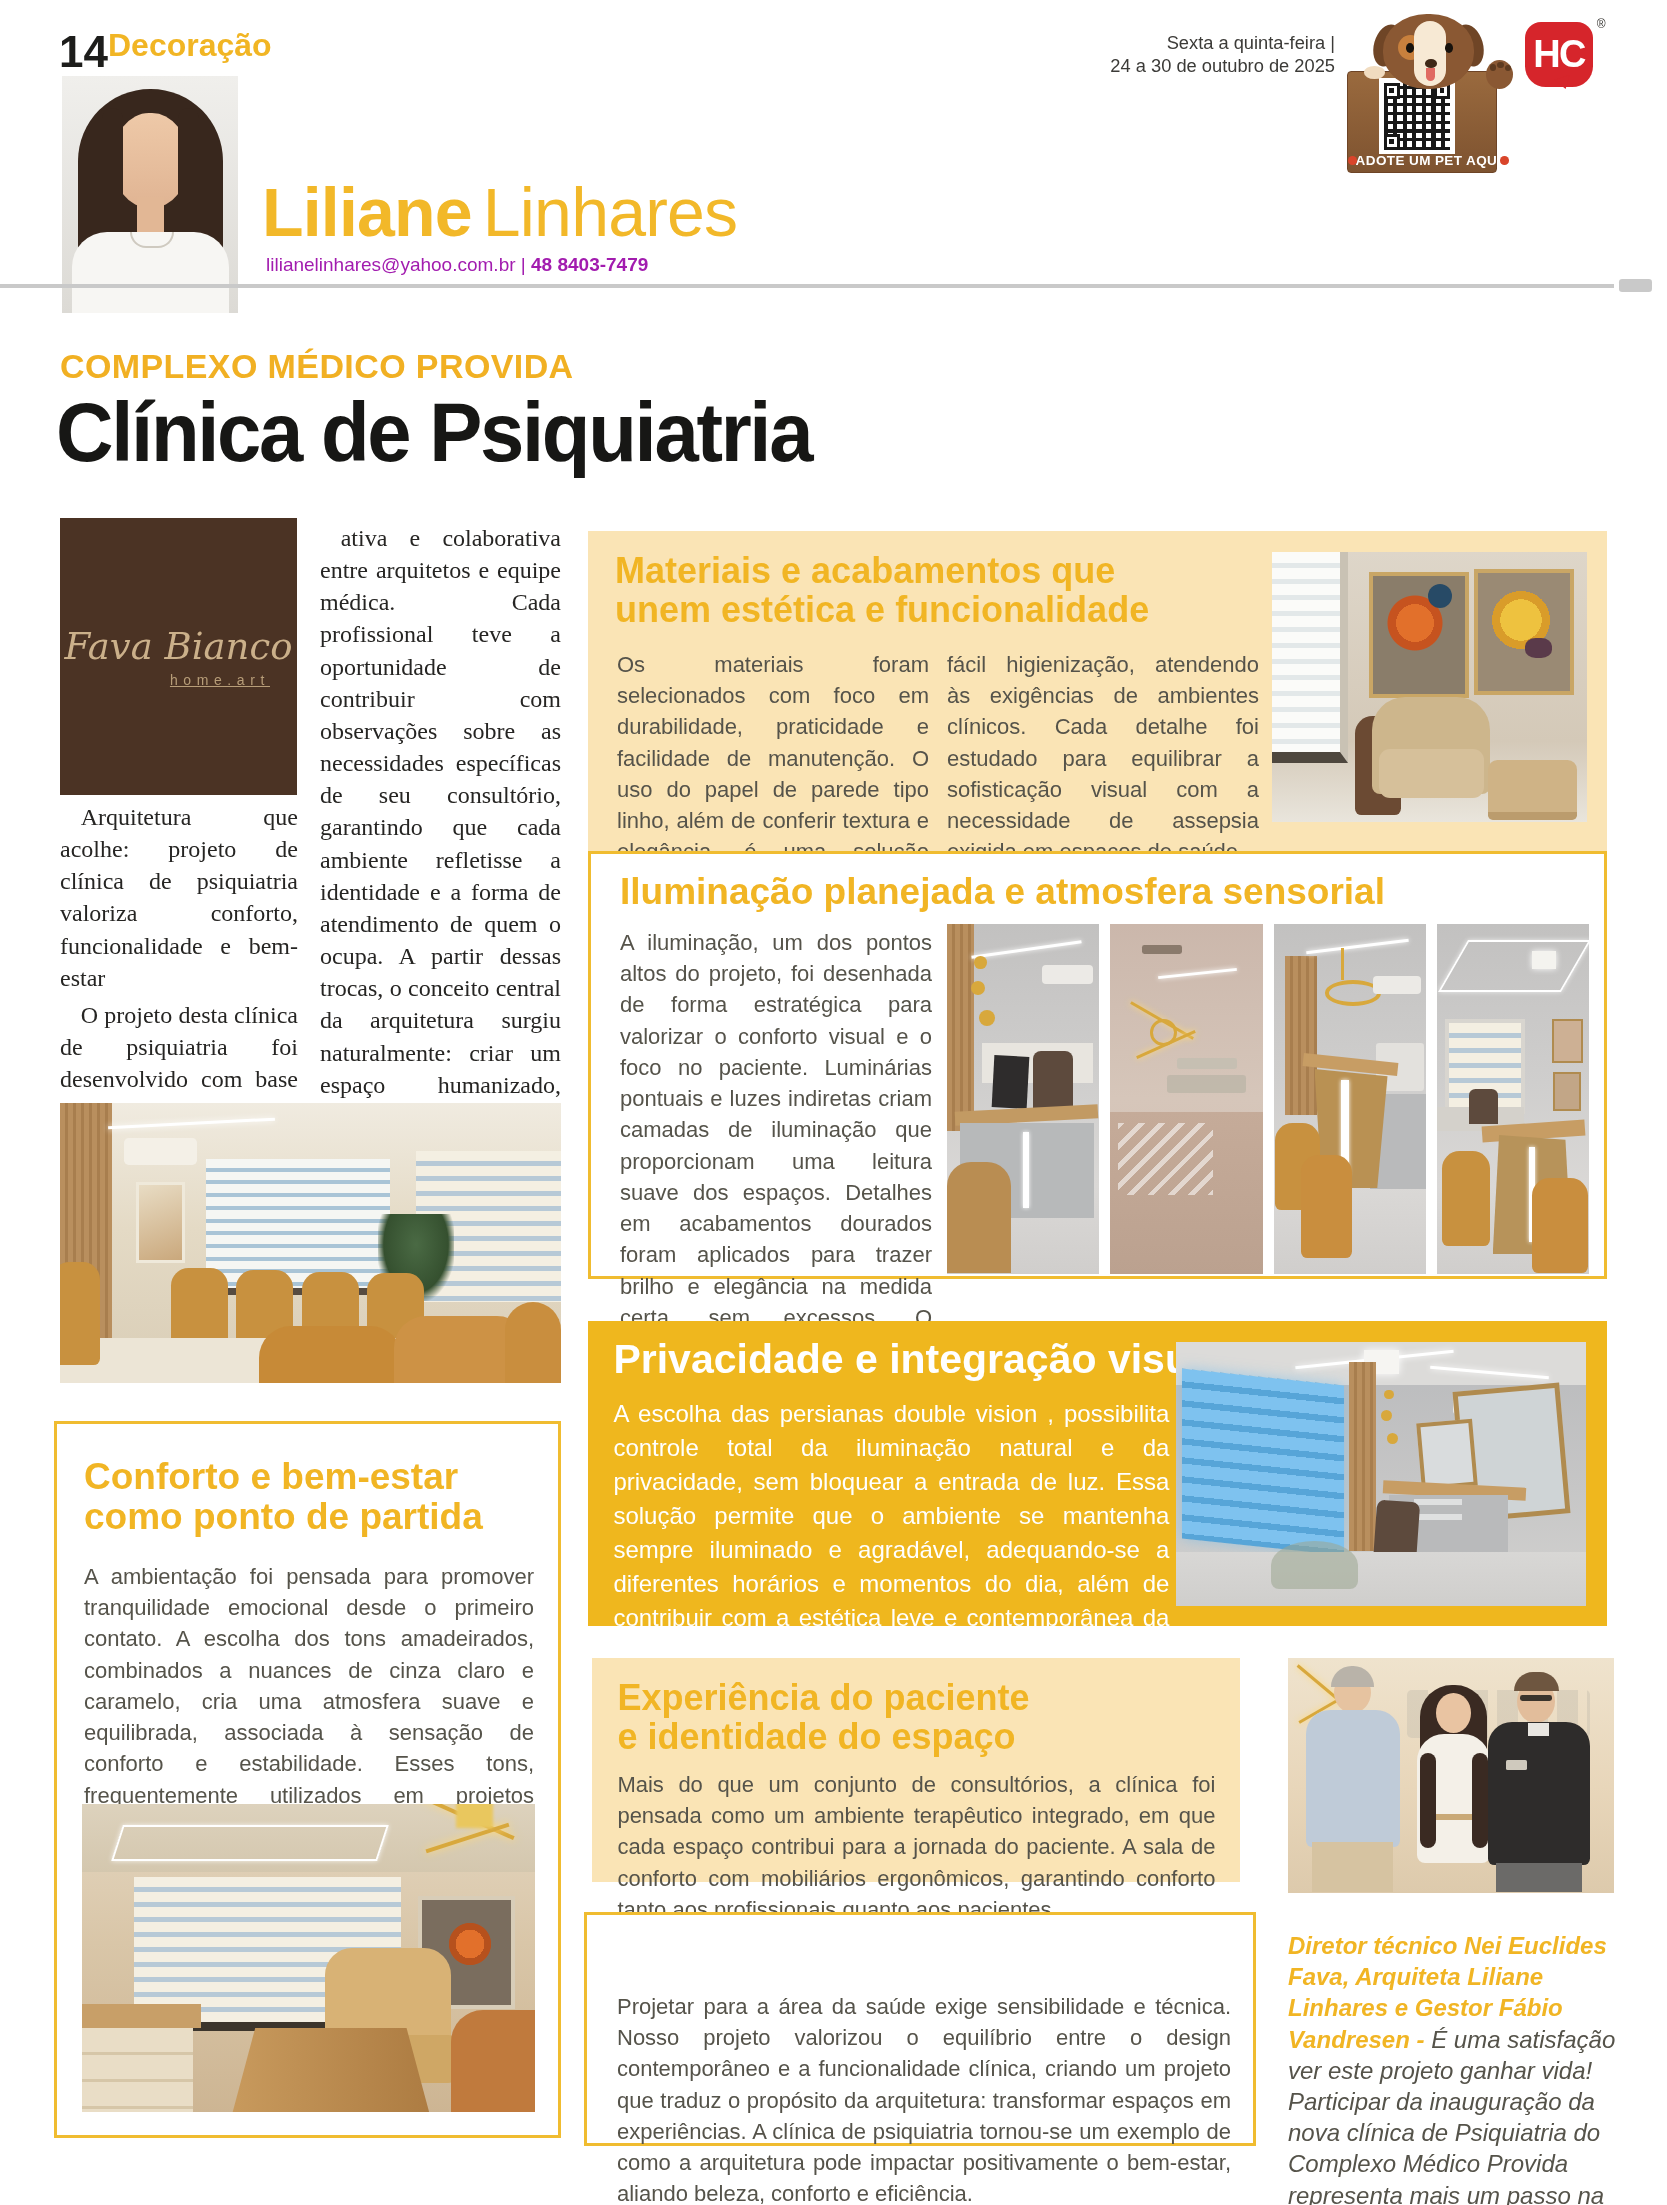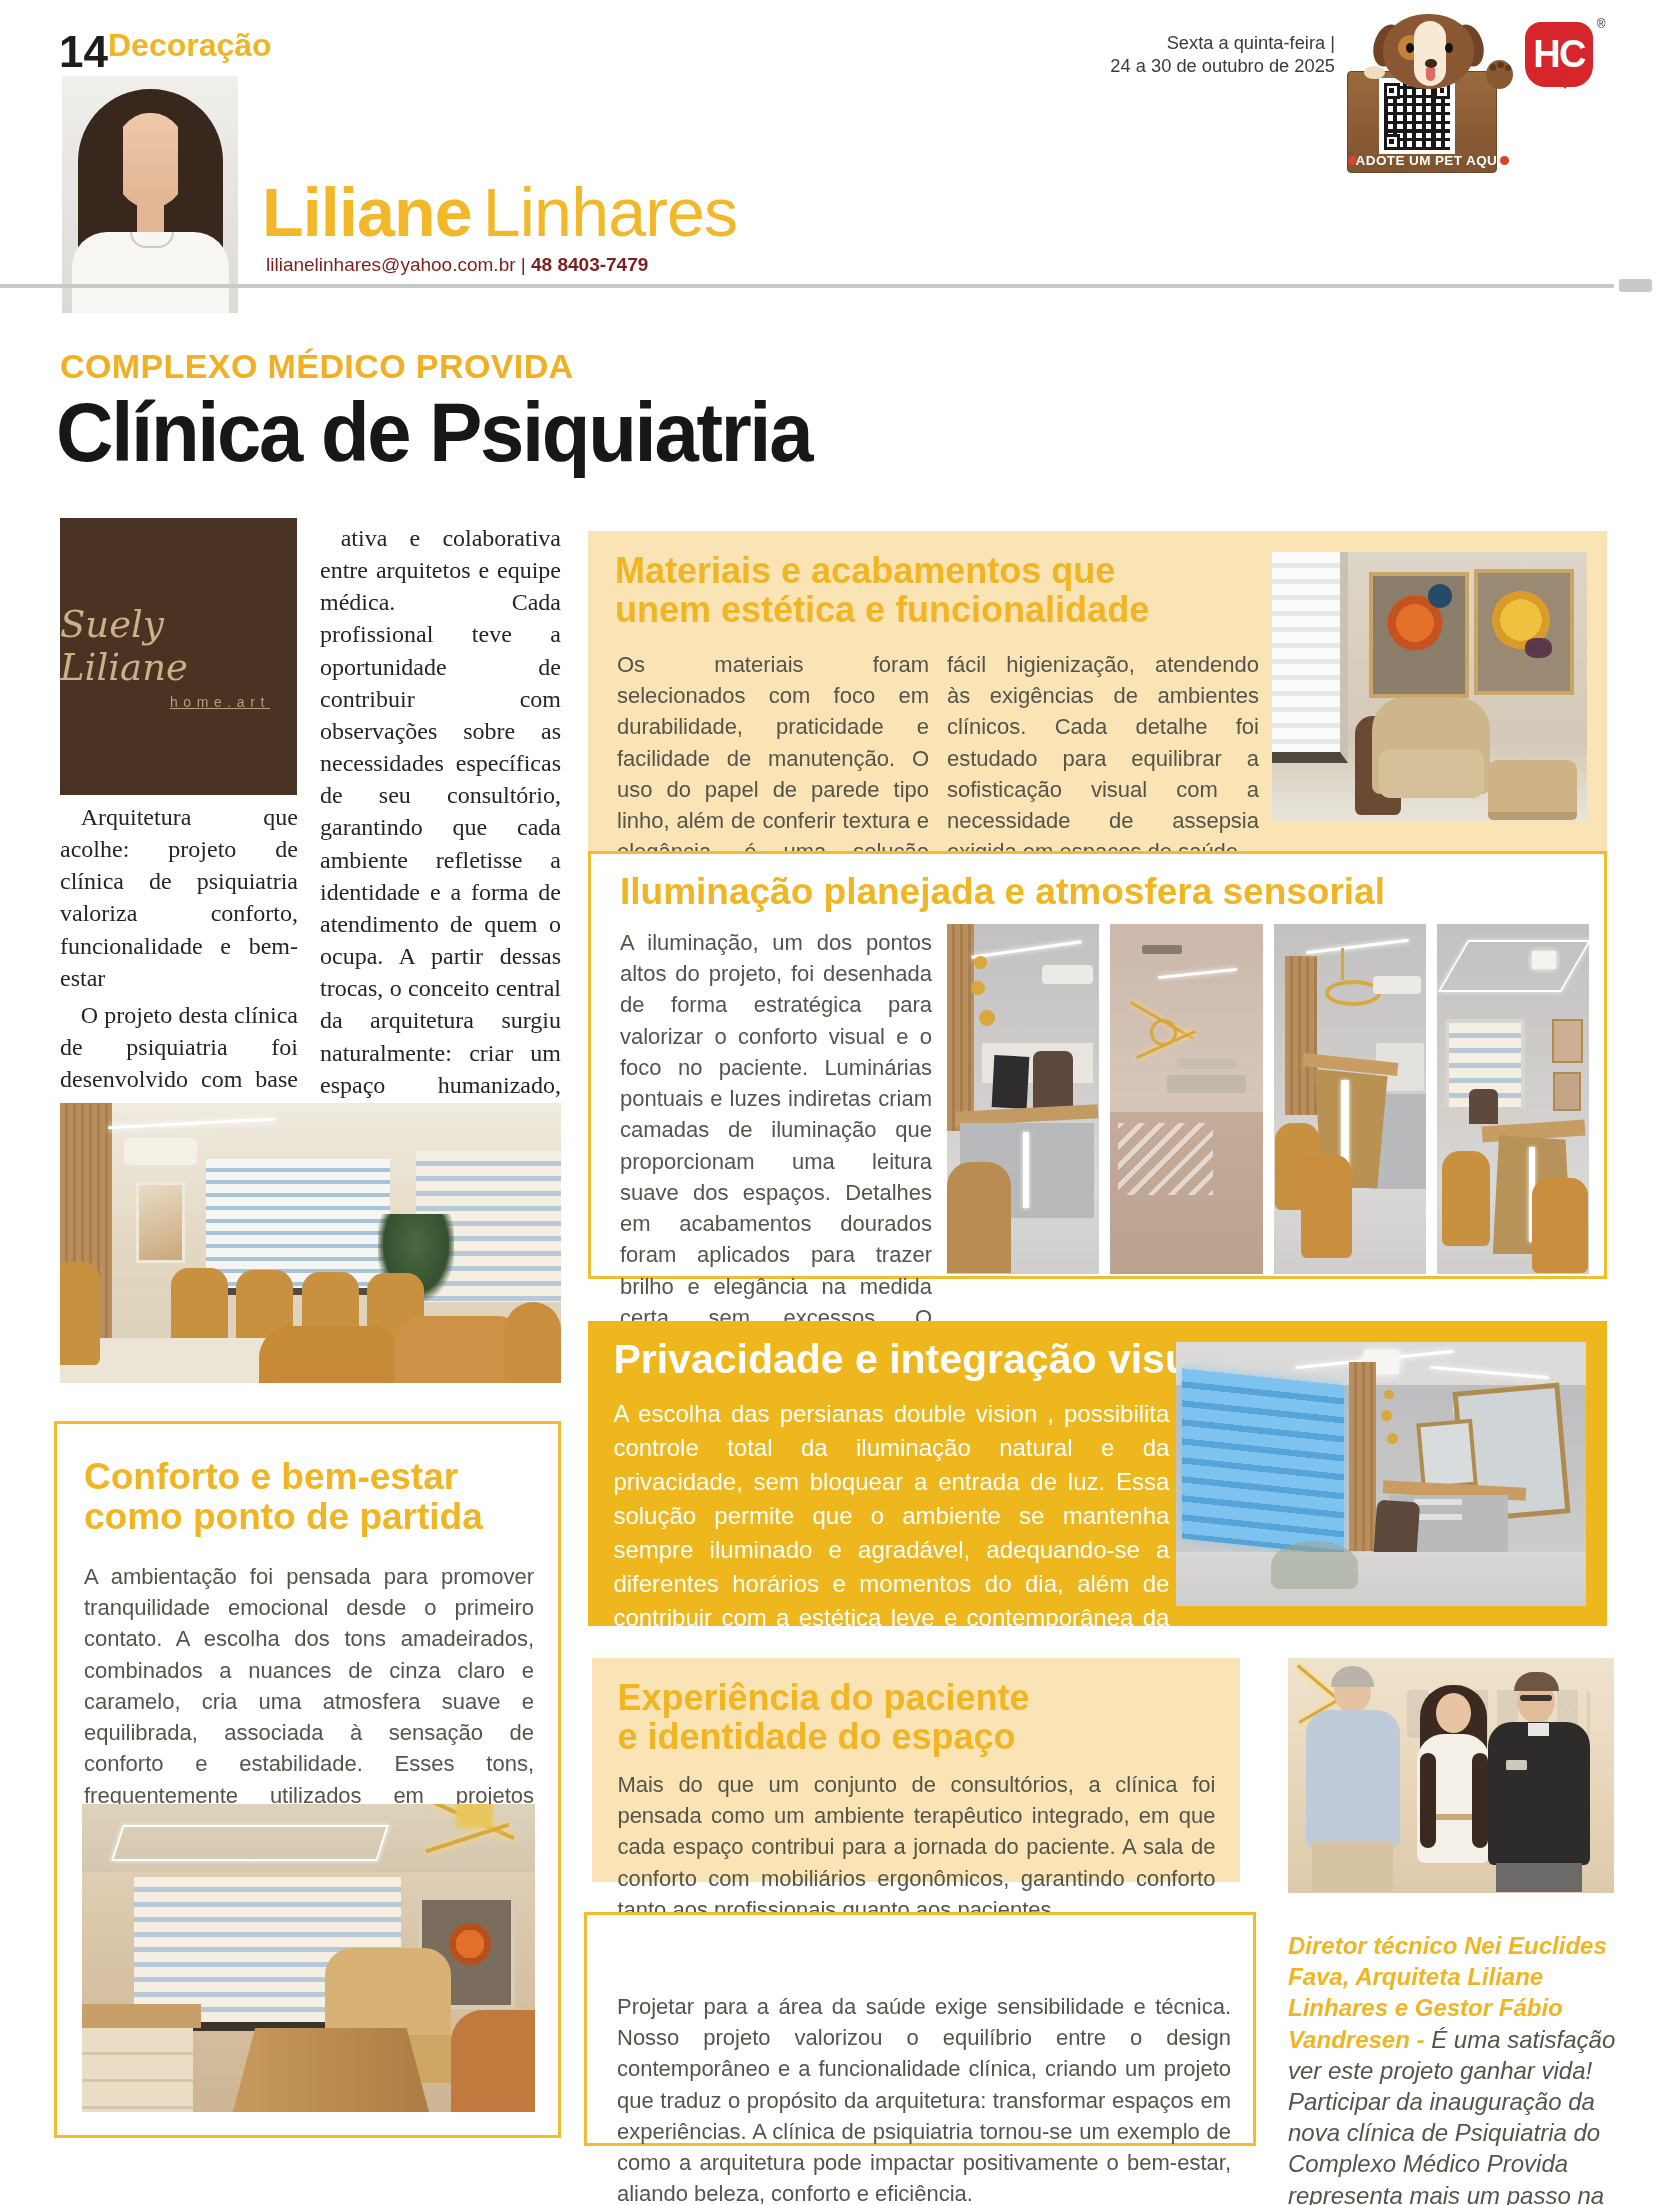--- a/index.html
+++ b/index.html
@@ -13,21 +13,21 @@
   .issue-date{left:1033px;top:32px;width:302px;text-align:right;font-size:18.3px;line-height:1.25;color:#3c3b38;font-weight:500;}
   .gray-rule{left:0;top:284px;width:1614px;height:4px;background:#c9c9c9;}
   .gray-rule-cap{left:1619px;top:279px;width:33px;height:12.7px;background:#c9c9c9;border-radius:3.2px;}
 
   
   .author-photo{left:62px;top:76px;width:176px;height:237px;overflow:hidden;
      background:linear-gradient(180deg,#f0efec,#dcdad5);}
   .author-name{left:262px;top:173px;font-size:68px;letter-spacing:-0.8px;color:#f2b829;white-space:nowrap;}
   .author-name .fn{font-weight:700;}
   .author-name .ln{font-weight:400;margin-left:11px;}
-  .author-contact{left:266px;top:254px;font-size:19px;color:#7f1d1d;}
+  .author-contact{left:266px;top:254px;font-size:19px;color:#a21caf;}
   .author-contact .phone{font-weight:700;}
 
   
   .adopt{left:1342px;top:14.3px;width:173px;height:157px;}
   .adopt .sign{position:absolute;left:4.8px;top:57px;width:148px;height:100px;
      background:linear-gradient(180deg,#9a6a3e,#7e5330);border:1.6px solid #6e4426;border-radius:4px;}
   .adopt .qr{position:absolute;left:37px;top:64px;width:76px;height:76px;background:#fff;padding:4.8px;box-sizing:border-box;}
   .adopt .qr-inner{width:100%;height:100%;
      background-image:
        repeating-linear-gradient(90deg,#000 0 4px,transparent 4px 9.5px),
@@ -195,21 +195,21 @@
     <span>lilianelinhares@yahoo.com.br</span><span> | </span><span class="phone">48 8403-7479</span>
   </div>
 
   <div class="d gray-rule"></div>
   <div class="d gray-rule-cap"></div>
 
   <div class="d kicker">COMPLEXO MÉDICO PROVIDA</div>
   <div class="d headline">Clínica de Psiquiatria</div>
 
   <div class="d brand-box">
-    <div class="brand-script">Suely Liliane</div>
+    <div class="brand-script">Fava Bianco</div>
     <div class="brand-sub">home.art</div>
   </div>
 
   <div class="d serif intro-col1">
     <p>Arquitetura que acolhe: projeto de clínica de psiquiatria valoriza conforto, funcionalidade e bem-estar</p>
     <p>O projeto desta clínica de psiquiatria foi desenvolvido com base em um processo de escuta</p>
   </div>
   <div class="d serif intro-col2">
     <p>ativa e colaborativa entre arquitetos e equipe médica. Cada profissional teve a oportunidade de contribuir com observações sobre as necessidades específicas de seu consultório, garantindo que cada ambiente refletisse a identidade e a forma de atendimento de quem o ocupa. A partir dessas trocas, o conceito central da arquitetura surgiu naturalmente: criar um espaço humanizado, funcional e esteticamente harmonioso, onde o paciente se sinta acolhido e seguro.</p>
   </div>

